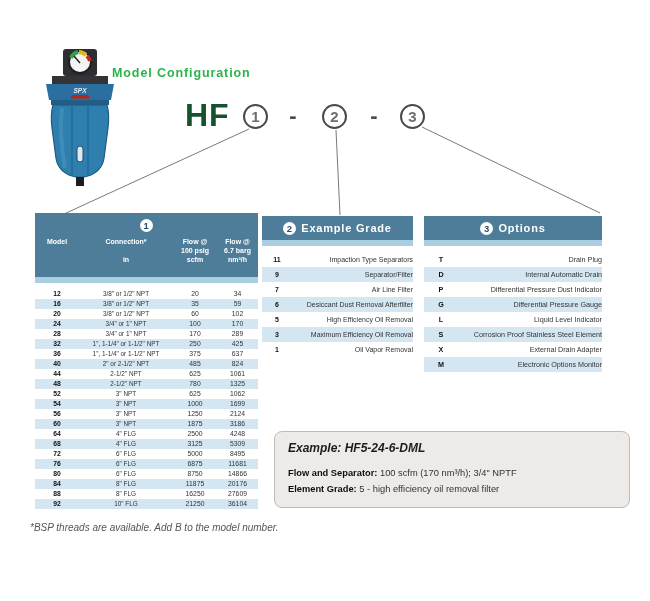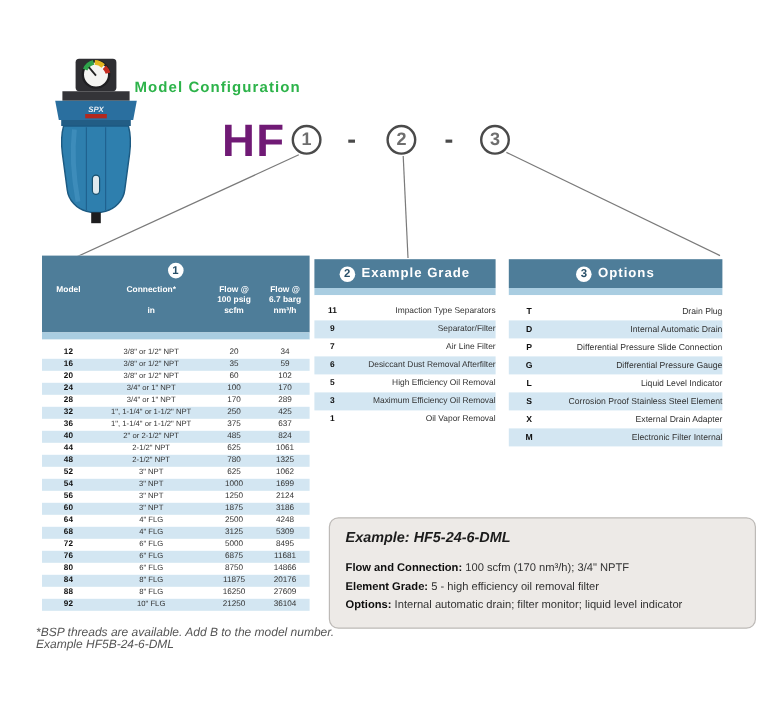--- a/index.html
+++ b/index.html
@@ -4,21 +4,21 @@
 <style>
   html,body{margin:0;padding:0;background:#fff;}
   body{font-family:"Liberation Sans", sans-serif;}
   #page{position:relative;width:650px;height:601px;background:#ffffff;overflow:hidden;}
 
   
   #product-art{position:absolute;left:38px;top:46px;width:84px;height:142px;}
   #green-title{position:absolute;left:112px;top:66px;font-size:12.5px;font-weight:bold;
     color:#2db34a;letter-spacing:.9px;}
   #model-row{position:absolute;left:0;top:0;width:650px;height:150px;}
-  .hf{position:absolute;left:185px;top:97px;font-size:38px;font-weight:bold;color:#701a75;letter-spacing:1px;}
+  .hf{position:absolute;left:185px;top:97px;font-size:32px;font-weight:bold;color:#14532d;letter-spacing:1px;}
   .code-circle{position:absolute;top:104px;width:25px;height:25px;border:2px solid #4a4a4a;border-radius:50%;
     box-sizing:border-box;display:flex;align-items:center;justify-content:center;
     font-size:15px;font-weight:bold;color:#6e6e6e;background:#fff;}
   #circle-1{left:243px;} #circle-2{left:322px;} #circle-3{left:400px;}
   .code-dash{position:absolute;top:103px;width:16px;text-align:center;font-size:22px;font-weight:bold;color:#4a4a4a;}
   #dash-1{left:285px;} #dash-2{left:366px;}
   #connector-svg{position:absolute;left:0;top:0;pointer-events:none;}
 
   
   .tbl{position:absolute;background:#fff;}
@@ -334,58 +334,54 @@
         <div class="coderow">
         <div class="code">T</div>
         <div class="code-label">Drain Plug</div>
       </div>
         <div class="coderow">
         <div class="code">D</div>
         <div class="code-label">Internal Automatic Drain</div>
       </div>
         <div class="coderow">
         <div class="code">P</div>
-        <div class="code-label">Differential Pressure Slide Connection</div>
+        <div class="code-label">Differential Pressure Dust Indicator</div>
       </div>
         <div class="coderow">
         <div class="code">G</div>
         <div class="code-label">Differential Pressure Gauge</div>
       </div>
         <div class="coderow">
         <div class="code">L</div>
         <div class="code-label">Liquid Level Indicator</div>
       </div>
         <div class="coderow">
         <div class="code">S</div>
         <div class="code-label">Corrosion Proof Stainless Steel Element</div>
       </div>
         <div class="coderow">
         <div class="code">X</div>
         <div class="code-label">External Drain Adapter</div>
       </div>
         <div class="coderow">
         <div class="code">M</div>
-        <div class="code-label">Electronic Filter Internal</div>
+        <div class="code-label">Electronic Options Monitor</div>
       </div>
       </div>
   </div>
 
   <div id="footnote">
     <div>*BSP threads are available. Add B to the model number.</div>
-    <div>Example HF5B-24-6-DML</div>
   </div>
 
   <div id="example-box">
     <div id="example-title">Example: HF5-24-6-DML</div>
     <div>
         <div class="ex-row">
-        <b>Flow and Connection:</b> <span>100 scfm (170 nm³/h); 3/4" NPTF</span>
+        <b>Flow and Separator:</b> <span>100 scfm (170 nm³/h); 3/4" NPTF</span>
       </div>
         <div class="ex-row">
         <b>Element Grade:</b> <span>5 - high efficiency oil removal filter</span>
       </div>
-        <div class="ex-row">
-        <b>Options:</b> <span>Internal automatic drain; filter monitor; liquid level indicator</span>
-      </div>
       </div>
   </div>
 
 </div>
 
 </body></html>

